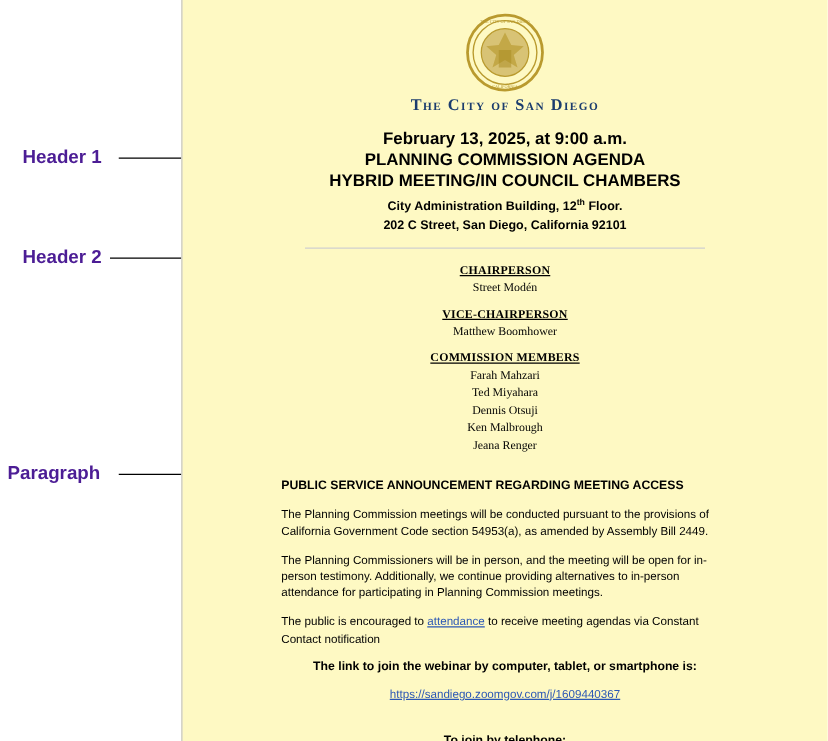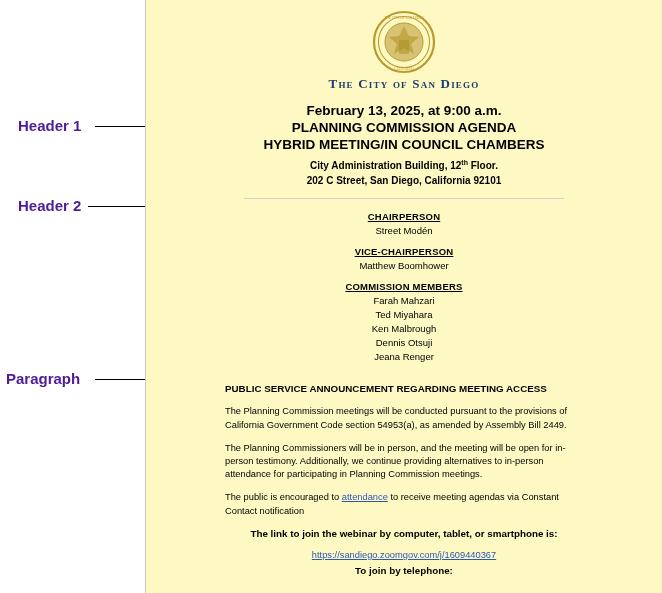--- a/index.html
+++ b/index.html
@@ -116,20 +116,21 @@
     margin: 11px auto 0 auto;
     width: 320px;
     height: 1px;
     background: #d0d0d0;
   }
 
   
   .roster {
     text-align: center;
     margin-top: 11px;
+    font-family: Liberation Serif, serif;
   }
   .role {
     font-size: 9.5px;
     font-weight: bold;
     text-decoration: underline;
     letter-spacing: .2px;
     line-height: 14px;
   }
   .person {
     font-size: 9.5px;
@@ -163,21 +164,21 @@
   .join-line {
     font-size: 9.8px;
     font-weight: bold;
     text-align: center;
     margin-top: 4px;
     margin-bottom: 11px;
   }
   .webinar-link {
     text-align: center;
     font-size: 9.3px;
-    margin-bottom: 4px;
+    margin-bottom: 26px;
   }
   .phone-block {
     text-align: center;
     font-size: 9.3px;
     line-height: 13.5px;
   }
   .phone-title {
     font-weight: bold;
     font-size: 9.8px;
     margin-bottom: 15px;
@@ -229,22 +230,22 @@
     <div class="role">CHAIRPERSON</div>
     <div class="person">Street Modén</div>
     <div class="role-spacer"></div>
     <div class="role">VICE-CHAIRPERSON</div>
     <div class="person">Matthew Boomhower</div>
     <div class="role-spacer"></div>
     <div class="role">COMMISSION MEMBERS</div>
     <div class="members-list">
       <div class="person">Farah Mahzari</div>
       <div class="person">Ted Miyahara</div>
+      <div class="person">Dennis Otsuji</div>
       <div class="person">Ken Malbrough</div>
-      <div class="person">Dennis Otsuji</div>
       <div class="person">Jeana Renger</div>
     </div>
   </div>
 
   <div class="body">
     <div class="psa-title">PUBLIC SERVICE ANNOUNCEMENT REGARDING MEETING ACCESS</div>
 
     <div class="para">The Planning Commission meetings will be conducted pursuant to the provisions of California Government Code section 54953(a), as amended by Assembly Bill 2449.</div>
 
     <div class="para">The Planning Commissioners will be in person, and the meeting will be open for in-person testimony. Additionally, we continue providing alternatives to in-person attendance for participating in Planning Commission meetings.</div>

